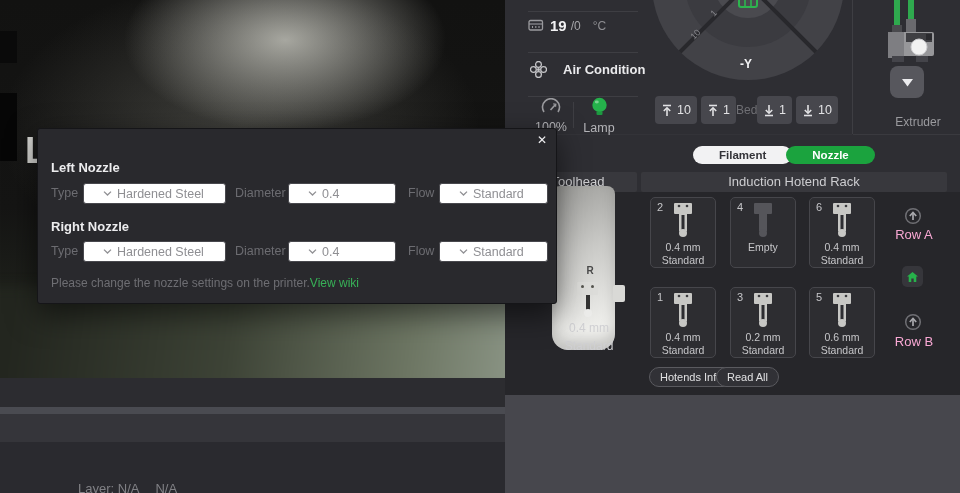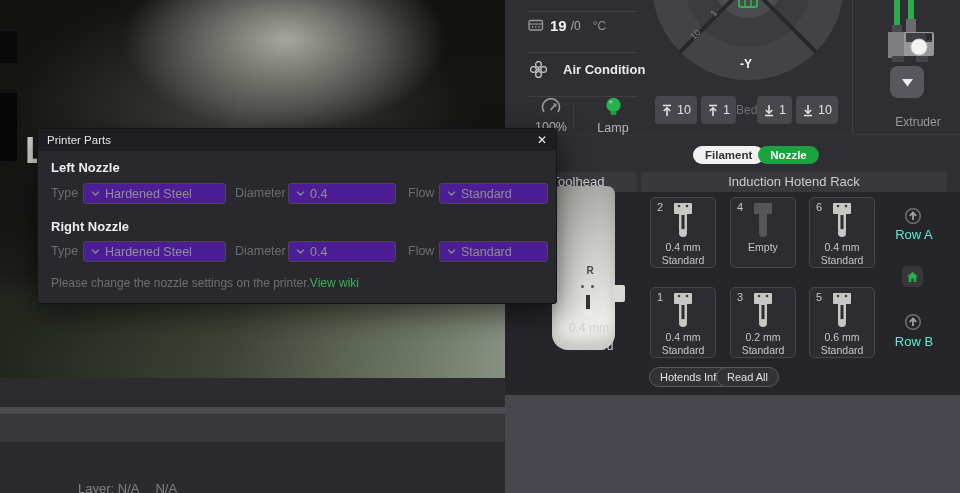--- a/index.html
+++ b/index.html
@@ -40,42 +40,42 @@
   .vdiv { position:absolute; width:1px;  background:#3e3e43; }
 
   
   .temp-row { position:absolute; left:528px; top:17px; display:flex; align-items:center; }
   .temp-cur { font-size:15px; font-weight:bold; color:#f2f2f4; margin-left:6px; }
   .temp-tgt { font-size:12px; color:#a6a6aa; margin-left:4px; }
   .temp-unit{ font-size:12px; color:#8e8e92; margin-left:12px; }
   .air-row  { position:absolute; left:530px; top:61px; display:flex; align-items:center; gap:16px; }
   .air-label{ font-size:13px; font-weight:bold; color:#eaeaec; }
   .speed-cell { position:absolute; left:527px; top:98px; width:48px; text-align:center; cursor:pointer; }
-  .lamp-cell  { position:absolute; left:579px; top:97px; width:40px; text-align:center; cursor:pointer;margin-left:14px; }
+  .lamp-cell  { position:absolute; left:579px; top:97px; width:40px; text-align:center; cursor:pointer; }
   .mini-label { font-size:12.5px; color:#b4b4b8; margin-top:1px; }
 
   
   .jog-svg { position:absolute; left:640px; top:0; }
   .jog-btn { position:absolute; top:96px; height:28px; background:#47474d; border-radius:4px;
     display:flex; align-items:center; justify-content:center; gap:4px;
     color:#e2e2e4; font-size:12.5px; cursor:pointer; }
   .b-up10 { left:655px; width:42px; } .b-up1 { left:701px; width:35px; }
   .b-dn1  { left:757px; width:35px; } .b-dn10{ left:796px; width:42px; }
   .bed-label { position:absolute; left:736px; top:103px; font-size:12px; color:#6f6f74; }
 
   
   .ext-svg { position:absolute; left:886px; top:0; }
   .ext-btn { position:absolute; left:890px; top:66px; width:34px; height:32px; background:#57575d;
     border-radius:8px; display:flex; align-items:center; justify-content:center; cursor:pointer; }
   .ext-label { position:absolute; left:852px; top:115px; width:132px; text-align:center;
     font-size:12px; color:#9b9b9f; }
 
   
   .toggle { position:absolute; left:693px; top:146px; display:flex; height:18px; }
-  .seg { font-size:11.5px; font-weight:bold; line-height:18px; padding:0 12px; border-radius:9px; cursor:pointer; }
+  .seg { font-size:11.5px; font-weight:bold; line-height:18px; padding:0 26px; border-radius:9px; cursor:pointer; }
   .seg-filament { background:#f2f2f3; color:#333338; }
   .seg-hotends  { background:#1ba33e; color:#ffffff; margin-left:-6px; position:relative; z-index:2; }
 
   
   .hdr { position:absolute; top:172px; height:20px; background:#38383d; color:#cdcdd0;
     font-size:13px; line-height:20px; text-align:center; border-radius:2px; }
   .hdr-toolhead { left:519px; width:118px; }
   .hdr-rack     { left:641px; width:306px; }
 
   
@@ -95,21 +95,21 @@
 
   
   .card { position:absolute; width:66px; height:71px; background:#2d2d31;
     border:1px solid #46464b; border-radius:5px; cursor:pointer; }
   .card-num { position:absolute; left:6px; top:3px; font-size:11px; color:#c6c6c9; }
   .card-icon { position:absolute; left:50%; transform:translateX(-50%); top:5px; }
   .card-l1 { position:absolute; width:100%; top:43px; text-align:center; font-size:10.5px; color:#c6c6c9; }
   .card-l2 { position:absolute; width:100%; top:56px; text-align:center; font-size:10.5px; color:#c6c6c9; }
 
   .rail-icon { position:absolute; left:904px; cursor:pointer; }
-  .rail-label { position:absolute; left:885px; width:58px; text-align:center; font-size:13px; color:#5eead4; }
+  .rail-label { position:absolute; left:885px; width:58px; text-align:center; font-size:13px; color:#f9a8d4; }
   .home-btn { position:absolute; left:902px; top:266px; width:21px; height:21px; background:#36363b;
     border-radius:5px; display:flex; align-items:center; justify-content:center; cursor:pointer; }
 
   .pill-btn { position:absolute; top:367px; height:20px; line-height:18px; padding:0 10px;
     border:1px solid #5a5a5f; border-radius:10px; background:#313136; color:#e0e0e2;
     font-size:11px; cursor:pointer; }
   .btn-hinfo { left:649px; } .btn-readall { left:716px; }
 
   
   .dialog { position:absolute; left:37px; top:128px; width:520px; height:176px; background:#29292d;
@@ -117,22 +117,22 @@
   .dlg-title { height:22px; background:#1e1e22; border-radius:3px 3px 0 0; color:#e4e4e6;
     font-size:11.5px; line-height:22px; padding-left:9px; }
   .dlg-close { position:absolute; right:6px; top:3px; width:16px; height:16px; color:#f0f0f2;
     font-size:12px; line-height:16px; text-align:center; cursor:pointer; }
   .dlg-heading { position:absolute; left:13px; font-size:13px; font-weight:bold; color:#ececee; }
   .dh1 { top:31px; } .dh2 { top:90px; }
   .dlg-row { position:absolute; left:0; width:100%; height:21px; }
   .dr1 { top:54px; } .dr2 { top:112px; }
   .f-label { position:absolute; top:3px; font-size:12.5px; color:#6c6c71; }
   .lab-type { left:13px; } .lab-dia { left:197px; } .lab-flow { left:370px; }
-  .select { position:absolute; top:0; height:21px; background:#4c1d95; border:1px solid #48484d;
-    border-radius:3px; display:flex; align-items:center; gap:5px; padding-left:7px;
+  .select { position:absolute; top:0; height:21px; background:#ffffff; border:1px solid #48484d;
+    border-radius:3px; display:flex; align-items:center; gap:5px; padding-left:19px;
     color:#8f8f93; font-size:12.5px; cursor:pointer; }
   .sel-type { left:45px;  width:143px; }
   .sel-dia  { left:250px; width:108px; }
   .sel-flow { left:401px; width:109px; }
   .dlg-note { position:absolute; left:13px; top:147px; font-size:12px; color:#6e6e73; }
   .wiki { color:#37b157; cursor:pointer; }
 </style>
 </head>
 <body>
 
@@ -388,21 +388,20 @@
     <circle cx="9" cy="9" r="7.3" fill="none" stroke="#6f6f74" stroke-width="1.5"></circle>
     <line x1="9" y1="13" x2="9" y2="6" stroke="#a9a9ad" stroke-width="1.7"></line>
     <polyline points="5.8,9 9,5.5 12.2,9" fill="none" stroke="#a9a9ad" stroke-width="1.7"></polyline>
   </svg>
   <div class="rail-label" style="top:334px;">Row B</div>
 
   <div class="pill-btn btn-hinfo">Hotends Info</div>
   <div class="pill-btn btn-readall">Read All</div>
 
   <div class="dialog">
-    <div class="dlg-title">Printer Parts</div>
     <div class="dlg-close">✕</div>
 
     <div class="dlg-heading dh1">Left Nozzle</div>
     <div class="dlg-row dr1">
       <span class="f-label lab-type">Type</span>
       <div class="select sel-type">
         <svg width="9" height="5" viewBox="0 0 9 5">
           <polyline points="1,0.6 4.5,4 8,0.6" fill="none" stroke="#8f8f93" stroke-width="1.3"></polyline>
         </svg>
         <span>Hardened Steel</span>

